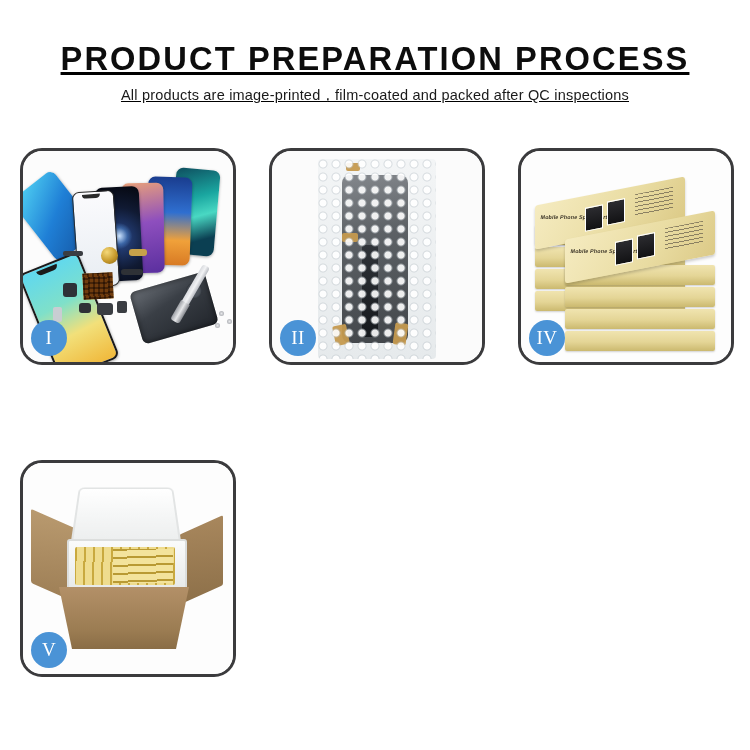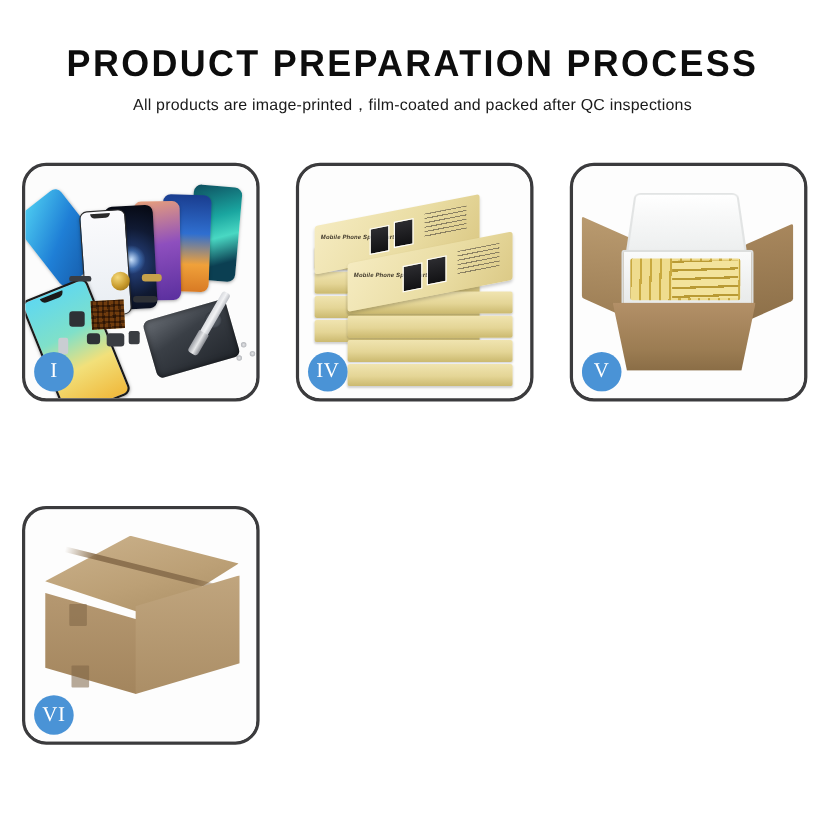--- a/index.html
+++ b/index.html
@@ -9,21 +9,21 @@
     font-family: "Liberation Sans", sans-serif;
     overflow: hidden;
   }
   #page {
     position: relative;
     width: 750px; height: 750px;
     background: #ffffff;
   }
 
   
-  .header { position: absolute; top: 0; left: 0; width: 750px; text-align: center; }
+  .header { position: absolute; top: 0; left: 0; width: 750px; text-align: center; text-decoration: underline; }
   .title {
     margin: 0;
     padding-top: 41px;
     font-size: 34px;
     font-weight: 700;
     letter-spacing: 2.2px;
     color: #0d0d0d;
     font-family: "Liberation Sans", sans-serif;
     line-height: 1.0;
     transform: scaleX(0.96);
@@ -374,20 +374,35 @@
         <div class="part" style="left:74px;top:152px;width:16px;height:12px;border-radius:3px;"></div>
         <div class="part" style="left:94px;top:150px;width:10px;height:12px;"></div>
         <div class="part" style="left:30px;top:156px;width:9px;height:15px;background:#c9cdd2;"></div>
         <div class="screw" style="left:196px;top:160px;"></div>
         <div class="screw" style="left:204px;top:168px;"></div>
         <div class="screw" style="left:192px;top:172px;"></div>
       </div>
       <div class="badge">I</div>
     </div>
 
+    <div class="panel">
+      <div class="panel-stage">
+        <div class="p2-bg"></div>
+        <div class="bubblepack">
+          <div class="inner-part"></div>
+          <div class="inner-strip"></div>
+          <div class="tape" style="left:28px;top:4px;width:14px;height:8px;"></div>
+          <div class="tape" style="left:24px;top:74px;width:16px;height:9px;"></div>
+          <div class="tape" style="left:16px;top:166px;width:14px;height:20px;transform:rotate(-12deg);"></div>
+          <div class="tape" style="left:76px;top:164px;width:13px;height:22px;transform:rotate(8deg);"></div>
+          <div class="bubbles"></div>
+        </div>
+      </div>
+      <div class="badge">II</div>
+    </div>
 
 
     <div class="panel">
       <div class="panel-stage">
         <div class="p4-bg"></div>
         <div class="stack">
           <div class="slab" style="left:6px;top:56px;"></div>
           <div class="slab" style="left:6px;top:78px;"></div>
           <div class="slab" style="left:6px;top:100px;"></div>
           <div class="slab" style="left:6px;top:122px;"></div>
@@ -422,27 +437,15 @@
         <div class="flap-r-5"></div>
         <div class="foam-lid-5"></div>
         <div class="foam-box-5"></div>
         <div class="yel-fill"></div>
         <div class="yel-fill2"></div>
         <div class="carton-front-5"></div>
       </div>
       <div class="badge">V</div>
     </div>
 
-    <div class="panel">
-      <div class="panel-stage">
-        <div class="p6-bg"></div>
-        <div class="c6-top"></div>
-        <div class="c6-seam"></div>
-        <div class="c6-left"></div>
-        <div class="c6-right"></div>
-        <div class="c6-tab" style="left:40px;top:86px;"></div>
-        <div class="c6-tab" style="left:42px;top:142px;"></div>
-      </div>
-      <div class="badge">VI</div>
-    </div>
 
   </div>
 </div>
 
 </body></html>

